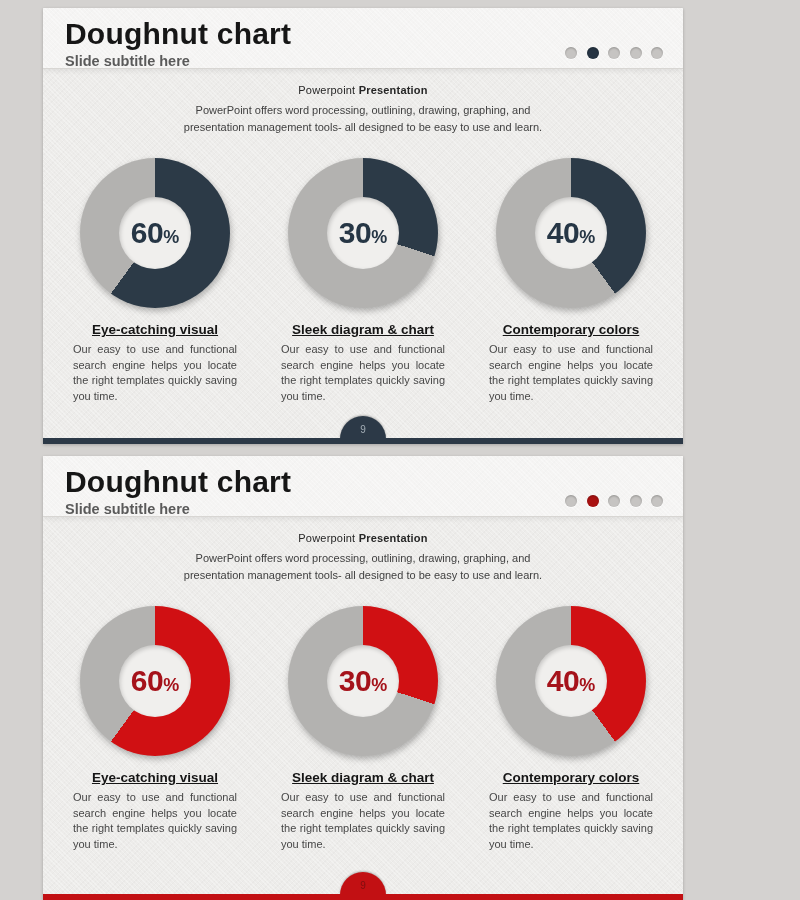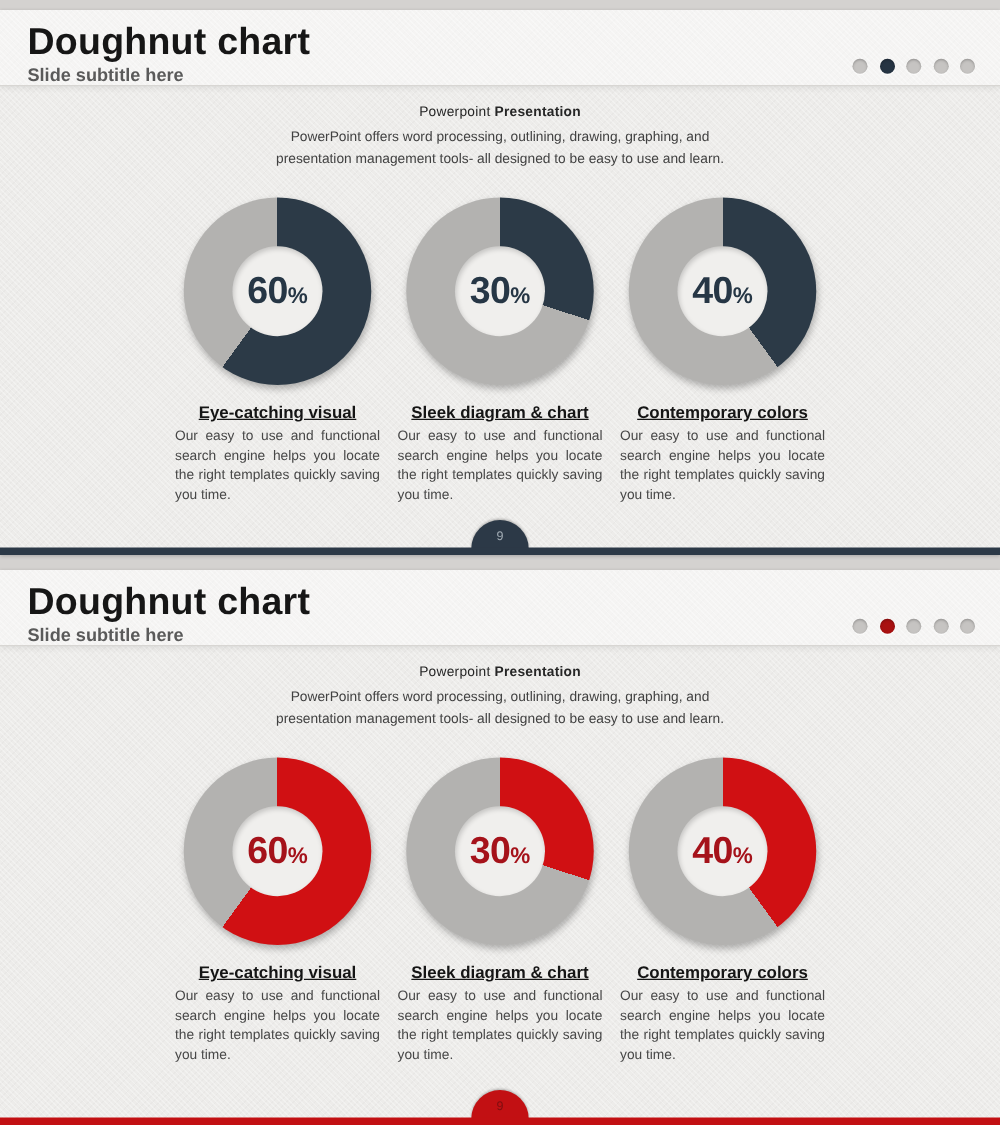--- a/index.html
+++ b/index.html
@@ -7,27 +7,28 @@
   body{
     width:800px; height:900px;
     background:#d4d2d0;
     font-family:"Liberation Sans", sans-serif;
     overflow:hidden;
   }
   .page{ width:800px; height:900px; position:relative; padding-top:8px; }
 
   .slide{
     position:relative;
-    width:800px;
+    width:640px;
     background-color:#edecea;
     background-image:
       repeating-linear-gradient(45deg, rgba(255,255,255,.30) 0 1px, rgba(255,255,255,0) 1px 3px),
       repeating-linear-gradient(-45deg, rgba(0,0,0,.018) 0 1px, rgba(0,0,0,0) 1px 4px);
     box-shadow:0 1px 3px rgba(0,0,0,.22);
     overflow:hidden;
+    margin-left:43px;
   }
   .slide--first{ height:436px; margin-bottom:12px; }
   .slide--second{ height:444px; }
 
   .slide-header{
     position:relative;
     height:60px;
     background:rgba(255,255,255,.45);
     box-shadow:0 1px 0 #d8d6d3, 0 3px 5px rgba(0,0,0,.07);
     padding:11px 22px 0 22px;
@@ -53,21 +54,21 @@
     font-weight:400; letter-spacing:.2px;
   }
   .section-heading .bold{ font-weight:700; }
   .section-desc{
     margin:6px auto 0 auto; max-width:372px;
     text-align:center; font-size:11px; line-height:1.5; color:#414141;
   }
 
   .charts-row{
     margin-top:23px;
-    display:flex; justify-content:center; gap:14px;
+    display:flex; justify-content:center; gap:44px;
   }
   .chart-col{ width:164px; display:flex; flex-direction:column; align-items:center; }
 
   .donut{
     position:relative;
     width:150px; height:150px; border-radius:50%;
     filter:drop-shadow(1px 3px 3px rgba(0,0,0,.28));
   }
   .donut-hole{
     position:absolute; left:50%; top:50%;

